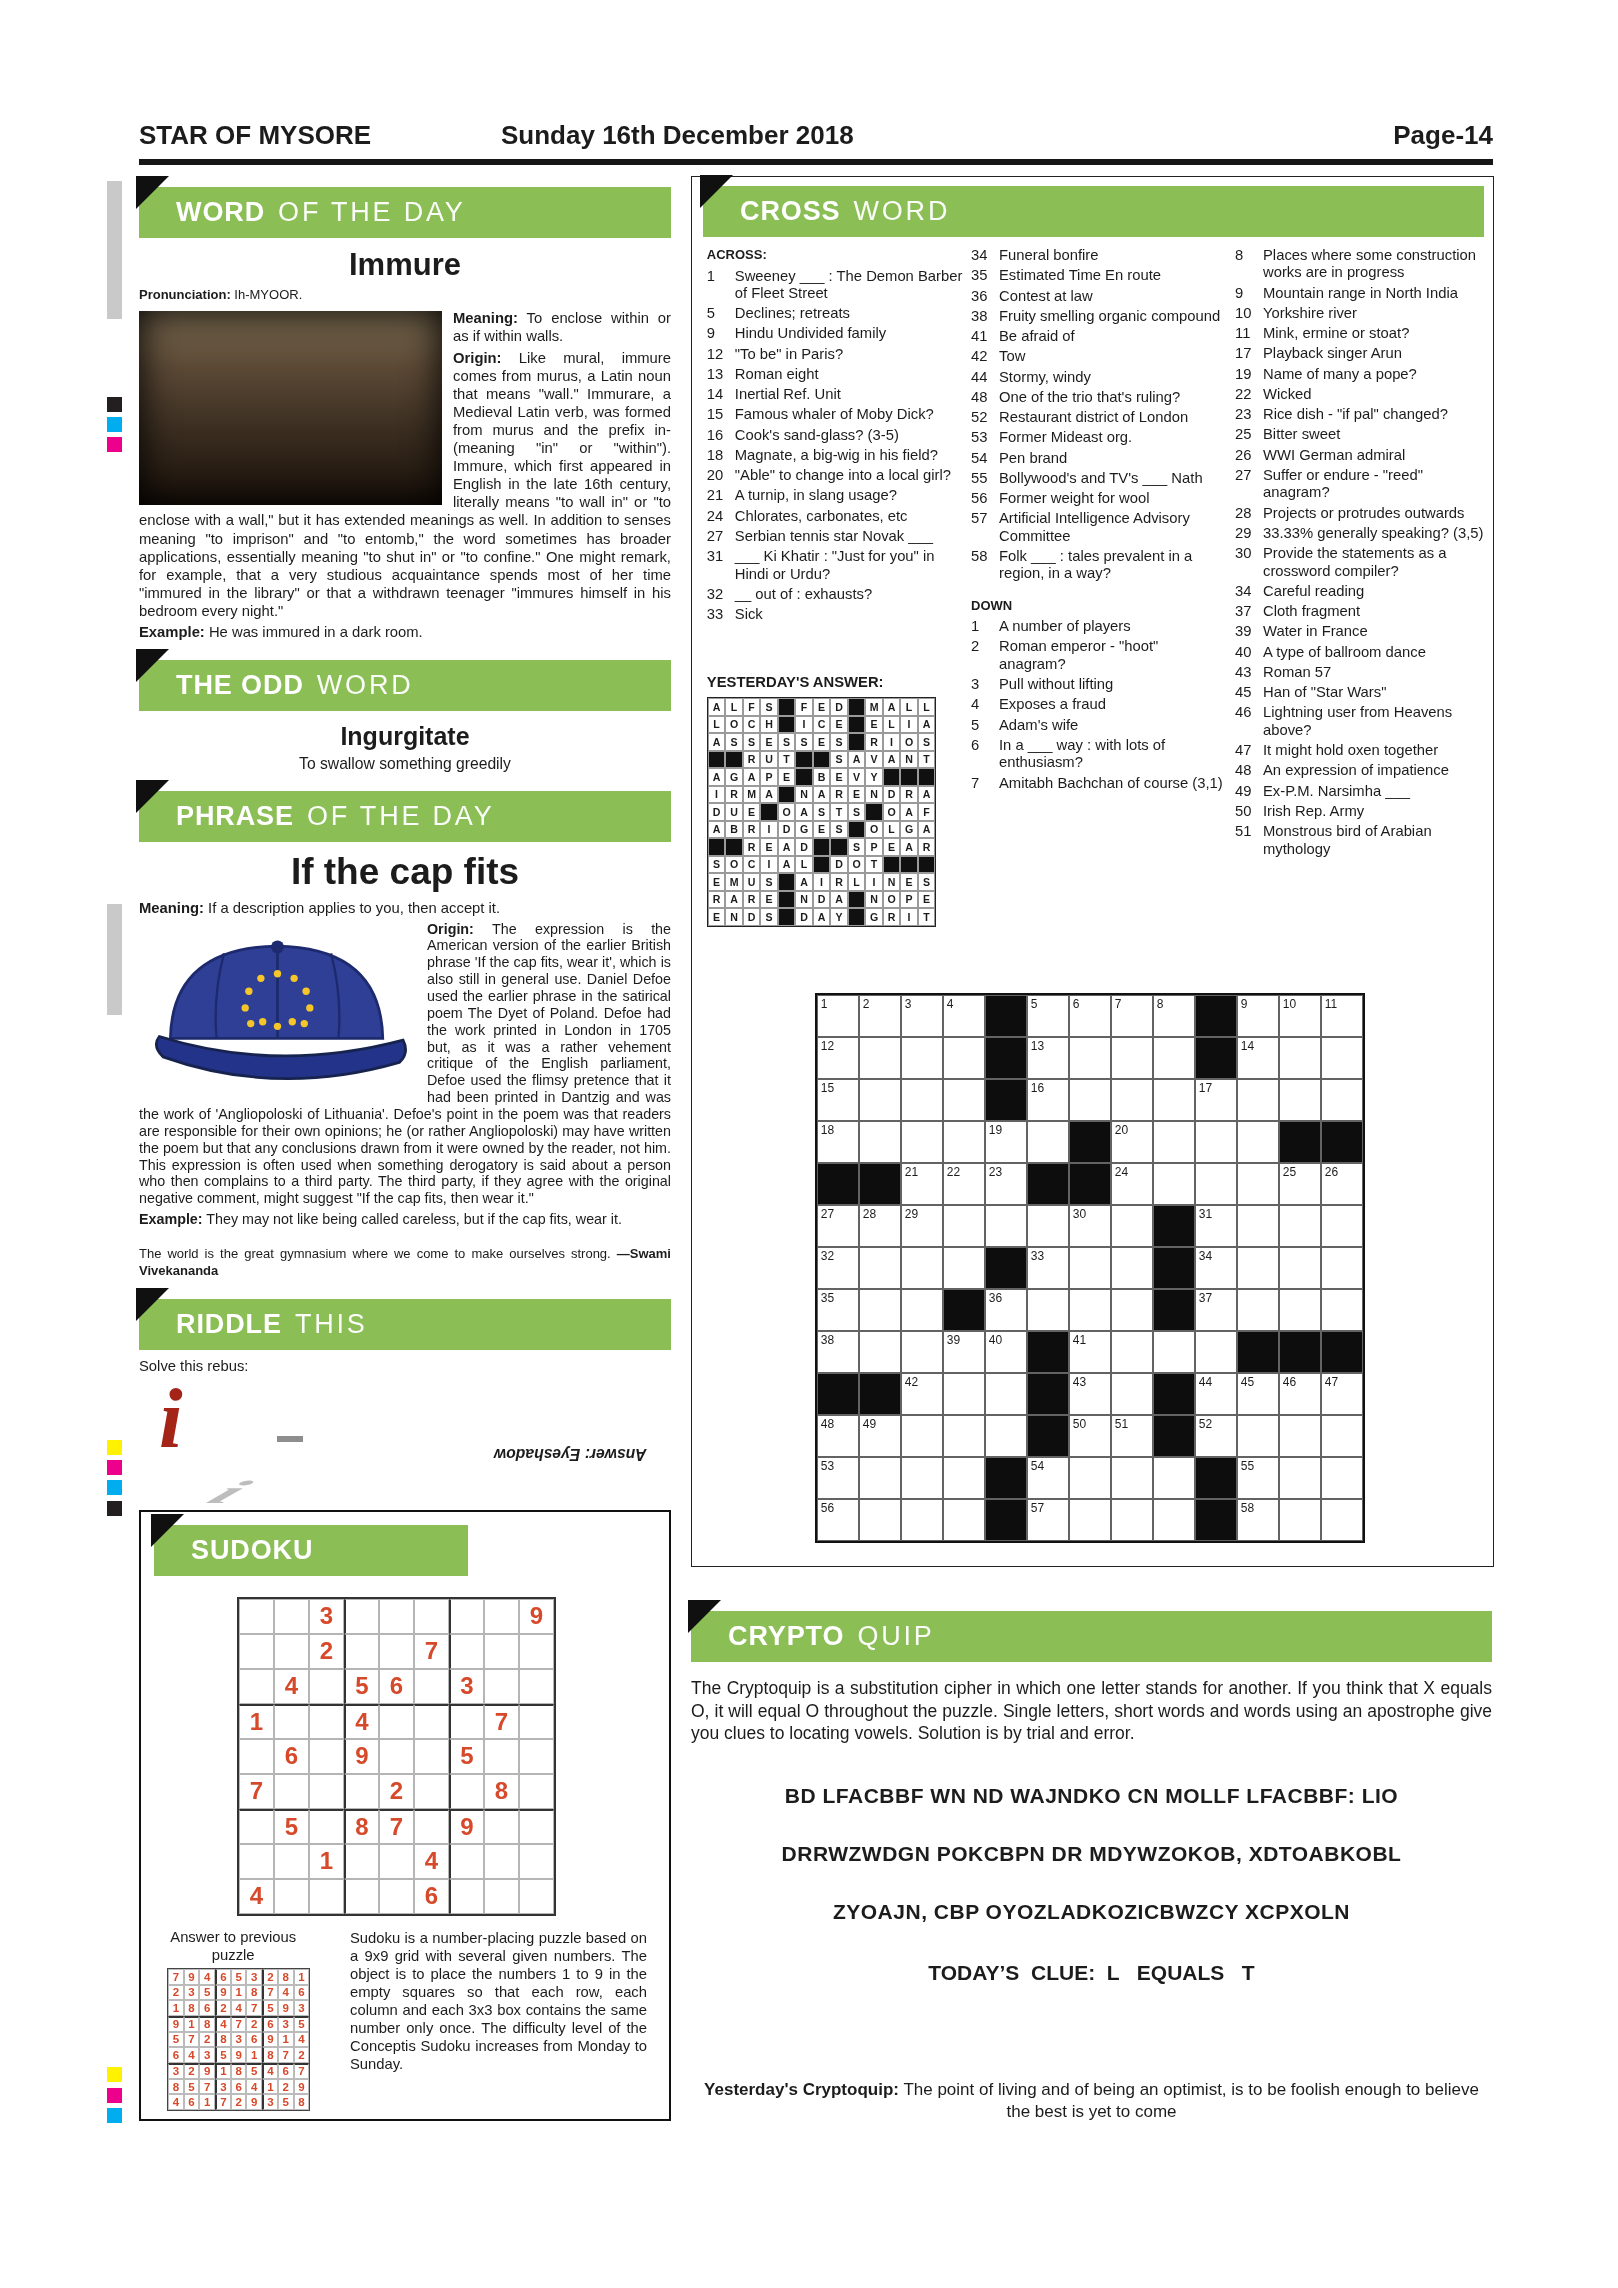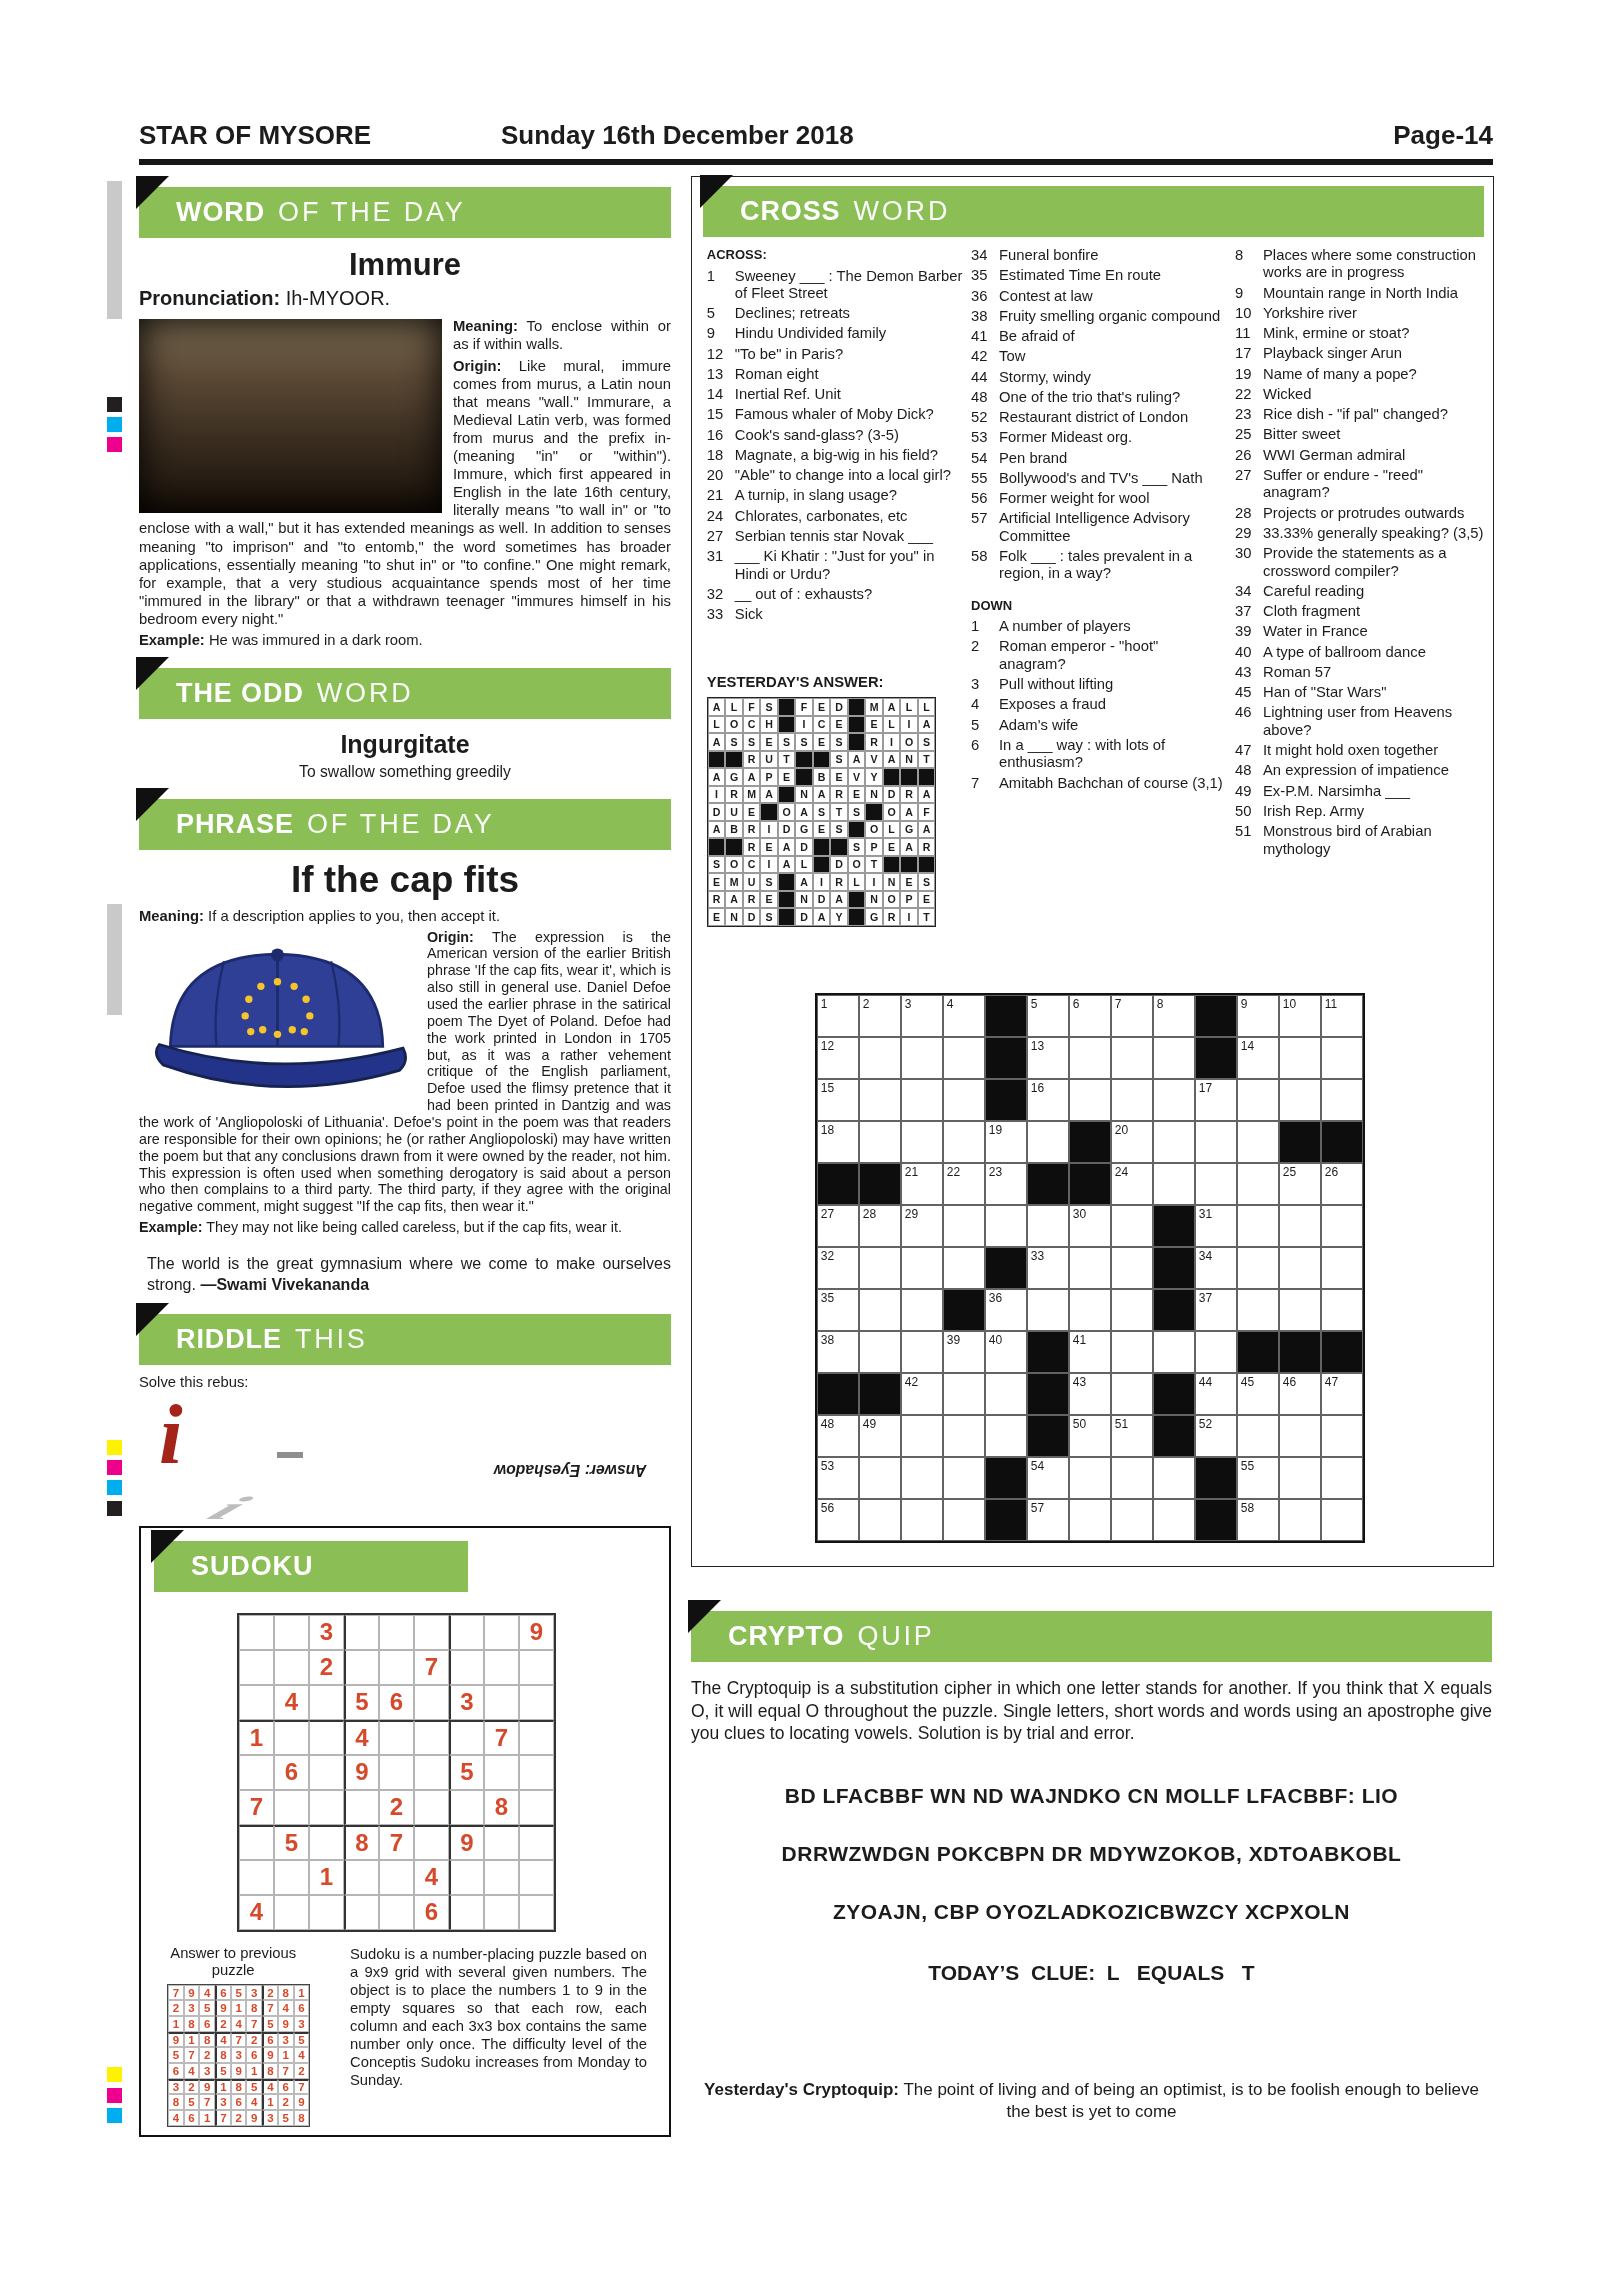--- a/index.html
+++ b/index.html
@@ -27,30 +27,30 @@
   .tri{position:absolute;left:-2.8px;top:-11px;width:0;height:0;
        border-top:33px solid #101010;border-right:33px solid transparent;}
 
   
   .left-col{position:absolute;left:139px;top:187px;width:532px;}
   .left-col section{margin-bottom:18.5px;}
   .word-title{margin:9.2px 0 3.7px 0;text-align:center;font-size:31px;font-weight:bold;}
   .phrase-title{margin:9.2px 0 5.5px 0;text-align:center;font-size:37px;font-weight:bold;}
   .odd-title{margin:11px 0 3.7px 0;text-align:center;font-size:25px;font-weight:bold;}
   .center-line{text-align:center;font-size:15.7px;margin:0;}
-  .pron{font-size:20px;margin:1.8px 0 7.4px 0;}
+  .pron{font-size:13px;margin:1.8px 0 7.4px 0;}
   p.just{font-size:14.8px;line-height:1.22;text-align:justify;margin:0 0 3.7px 0;}
   p.just.small{font-size:14.3px;line-height:1.18;}
   .wod-photo{float:left;width:303px;height:194px;margin:1.8px 11px 3.7px 0;
              background:linear-gradient(180deg,#7a6a50 0%,#5a4835 30%,#3a2d20 62%,#191009 100%);
              box-shadow:inset 0 0 37px #000;}
   .cap-wrap{float:left;width:277px;height:181px;margin:1.8px 11px 1.8px 0;}
 
   
-  .quote-p{font-size:16px;line-height:1.3;text-align:justify;margin:11px 0 0 8px;}
+  .quote-p{font-size:13px;line-height:1.3;text-align:justify;margin:11px 0 0 0;}
   .riddle-body{position:relative;height:109px;margin-top:7.4px;}
   .rebus-i{position:absolute;left:20px;top:-13px;font-family:"Liberation Serif",serif;
            font-style:italic;font-weight:bold;font-size:85px;color:#a52418;}
   .rebus-shadow{position:absolute;left:55px;top:31px;font-family:"Liberation Serif",serif;
            font-style:italic;font-weight:bold;font-size:85px;color:#a8a8a8;opacity:.75;
            transform:skewX(-52deg) scaleY(.38);transform-origin:bottom left;}
   .rebus-dash{position:absolute;left:138px;top:54px;width:26px;height:5.5px;background:#8e8e8e;}
   .upside{position:absolute;right:24px;top:63px;transform:rotate(180deg);
           font-style:italic;font-weight:bold;font-size:15.7px;}
 

